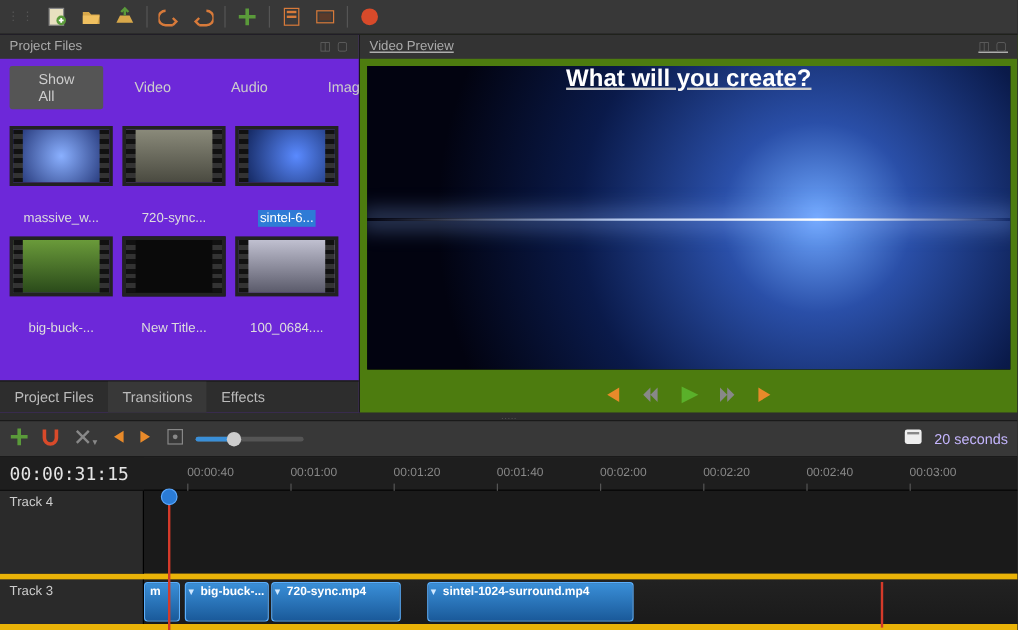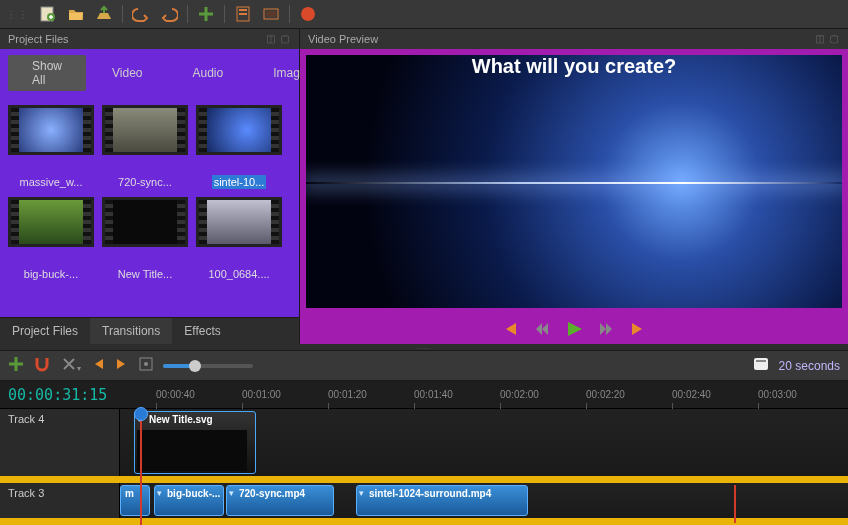--- a/index.html
+++ b/index.html
@@ -3,21 +3,21 @@
 <meta charset="utf-8">
 <style>
 * { box-sizing: border-box; margin: 0; padding: 0; }
 body { background: #2d2d2d; color: #ccc; font-family: sans-serif; font-size: 12px; width: 848px; height: 525px; overflow: hidden; display: flex; flex-direction: column; }
 .toolbar { background: #383838; padding: 4px 6px; display: flex; gap: 8px; align-items: center; border-bottom: 1px solid #1a1a1a; }
 .toolbar .icon { width: 20px; height: 20px; display: flex; align-items: center; justify-content: center; cursor: pointer; }
 .sep { width: 1px; height: 18px; background: #555; }
 .mid { display: flex; flex: 1; overflow: hidden; }
 .panel { display: flex; flex-direction: column; }
 .panel-left { width: 300px; background: #6d28d9; border-right: 1px solid #1a1a1a; }
-.panel-right { flex: 1; background: #a21caf; }
+.panel-right { flex: 1; background: #4d7c0f; text-decoration: underline; }
 .panel-header { background: #333; padding: 4px 8px; font-size: 11px; display: flex; justify-content: space-between; color: #aaa; }
 .filter-bar { display: flex; align-items: center; padding: 6px 8px; gap: 2px; }
 .filter-btn { padding: 4px 24px; color: #ccc; cursor: pointer; font-size: 12px; border-radius: 2px; }
 .filter-btn.active { background: #555; }
 .filter-input { background: #222; border: 1px solid #444; color: #888; padding: 3px 6px; width: 56px; font-size: 12px; }
 .brush { width: 20px; height: 20px; margin-left: 4px; display: flex; align-items: center; justify-content: center; }
 .thumbs { display: flex; flex-wrap: wrap; gap: 8px; padding: 8px; }
 .thumb { width: 86px; display: flex; flex-direction: column; align-items: center; cursor: pointer; }
 .thumb-img { width: 86px; height: 50px; background: #111; border: 3px solid #222; position: relative; overflow: hidden; }
 .thumb-img::before, .thumb-img::after { content: ''; position: absolute; top: 0; bottom: 0; width: 8px; background: repeating-linear-gradient(to bottom, #111 0 4px, #333 4px 8px); }
@@ -35,28 +35,28 @@
 .preview-text { position: relative; color: #fff; font-weight: bold; font-size: 20px; z-index: 2; }
 .play-controls { display: flex; justify-content: center; gap: 14px; padding: 6px; align-items: center; }
 .play-controls .pc { width: 18px; height: 18px; cursor: pointer; display: flex; align-items: center; justify-content: center; }
 .tl-toolbar { background: #383838; padding: 5px 8px; display: flex; align-items: center; gap: 10px; border-top: 1px solid #1a1a1a; border-bottom: 1px solid #1a1a1a; }
 .tl-toolbar .spacer { flex: 1; }
 .slider { width: 90px; height: 4px; background: #555; position: relative; border-radius: 2px; }
 .slider::before { content: ''; position: absolute; left: 0; width: 35%; top: 0; bottom: 0; background: #3a8fd8; border-radius: 2px; }
 .slider-thumb { position: absolute; left: 35%; top: -4px; width: 12px; height: 12px; background: #ccc; border-radius: 50%; transform: translateX(-50%); }
 .zoom-label { color: #c4b5fd; font-size: 12px; }
 .ruler { background: #1e1e1e; height: 28px; display: flex; position: relative; border-bottom: 1px solid #000; }
-.ruler-tc { width: 120px; padding: 5px 8px; color: #14b8a6; font-family: monospace; font-size: 15px; background: #1e1e1e; }
+.ruler-tc { width: 120px; padding: 5px 8px; color: #e5e5e5; font-family: monospace; font-size: 15px; background: #1e1e1e; }
 .ruler-ticks { flex: 1; position: relative; font-size: 10px; color: #888; }
 .tick { position: absolute; top: 8px; }
 .tick::after { content: ''; position: absolute; top: 14px; left: 0; width: 1px; height: 10px; background: #555; }
 .playhead { position: absolute; top: 0; width: 2px; background: #d43a2a; z-index: 10; pointer-events: none; }
 .playhead-head { position: absolute; top: -2px; left: -6px; width: 14px; height: 14px; background: #2a7bd6; border: 1px solid #5aa8ff; border-radius: 50%; }
 .tracks { background: #1a1a1a; position: relative; }
-.track { display: flex; border-bottom: 7px solid #eab308; height: 42px; }
+.track { display: flex; border-bottom: 5px solid #eab308; height: 42px; }
 .track-head { width: 120px; padding: 4px 8px; background: #2a2a2a; color: #ccc; font-size: 11px; border-right: 1px solid #000; display: flex; align-items: flex-start; }
 .track-body { flex: 1; position: relative; background: linear-gradient(to bottom, #222, #1a1a1a); }
 .clip { position: absolute; top: 2px; bottom: 2px; background: linear-gradient(to bottom, #3a8fd8, #1a5a9a); border: 1px solid #5ab0ff; border-radius: 3px; overflow: hidden; cursor: pointer; }
 .clip-label { position: absolute; top: 2px; left: 4px; font-size: 10px; color: #fff; font-weight: bold; white-space: nowrap; z-index: 2; }
 .clip-thumb { position: absolute; left: 2px; top: 14px; bottom: 2px; width: 30px; background: #0a0a0a; }
 .clip-arrow { position: absolute; top: 2px; left: 2px; color: #cfe8ff; font-size: 9px; z-index: 2; }
 .clip.dark { background: linear-gradient(to bottom, #333, #111); border-color: #4aa8ff; }
 .track.tall { height: 74px; }
 .dock-icons { color: #666; font-size: 10px; letter-spacing: 1px; }
 .grab { color: #555; font-size: 10px; letter-spacing: 2px; }
@@ -149,21 +149,21 @@
       <div class="thumb">
           <div class="thumb-img" style="background:radial-gradient(circle,#8ab0ff,#1a2a6a)"></div>
           <div class="thumb-label">massive_w...</div>
         </div>
       <div class="thumb">
           <div class="thumb-img" style="background:linear-gradient(#8a8a7a,#4a4a40)"></div>
           <div class="thumb-label">720-sync...</div>
         </div>
       <div class="thumb selected">
           <div class="thumb-img" style="background:radial-gradient(circle at 60% 50%,#5a8aff,#0a1a4a)"></div>
-          <div class="thumb-label">sintel-10...</div>
+          <div class="thumb-label">sintel-6...</div>
         </div>
       <div class="thumb">
           <div class="thumb-img" style="background:linear-gradient(#6a9a3a,#2a4a1a)"></div>
           <div class="thumb-label">big-buck-...</div>
         </div>
       <div class="thumb">
           <div class="thumb-img" style="background:#0a0a0a"></div>
           <div class="thumb-label">New Title...</div>
         </div>
       <div class="thumb">
@@ -267,27 +267,20 @@
     <span class="tick" style="left:638px">00:03:00</span>
   </div>
 </div>
 
 <div class="tracks">
   <div class="playhead" style="left:140px;height:116px">
       <div class="playhead-head"></div>
     </div>
   <div class="track tall">
     <div class="track-head">Track 4</div>
-    <div class="track-body">
-      <div class="clip dark" style="left:14px;width:122px">
-        <span class="clip-arrow">▾</span>
-        <span class="clip-label" style="left:14px">New Title.svg</span>
-        <div class="clip-thumb" style="background:#0a0a0a;top:18px;width:110px"></div>
-      </div>
-    </div>
   </div>
   <div class="track">
     <div class="track-head">Track 3</div>
     <div class="track-body">
       <div class="clip" style="left:0;width:30px">
           <span class="clip-label">m</span>
         </div>
       <div class="clip" style="left:34px;width:70px">
           <span class="clip-arrow">▾</span>
           <span class="clip-label" style="left:12px">big-buck-...</span>

